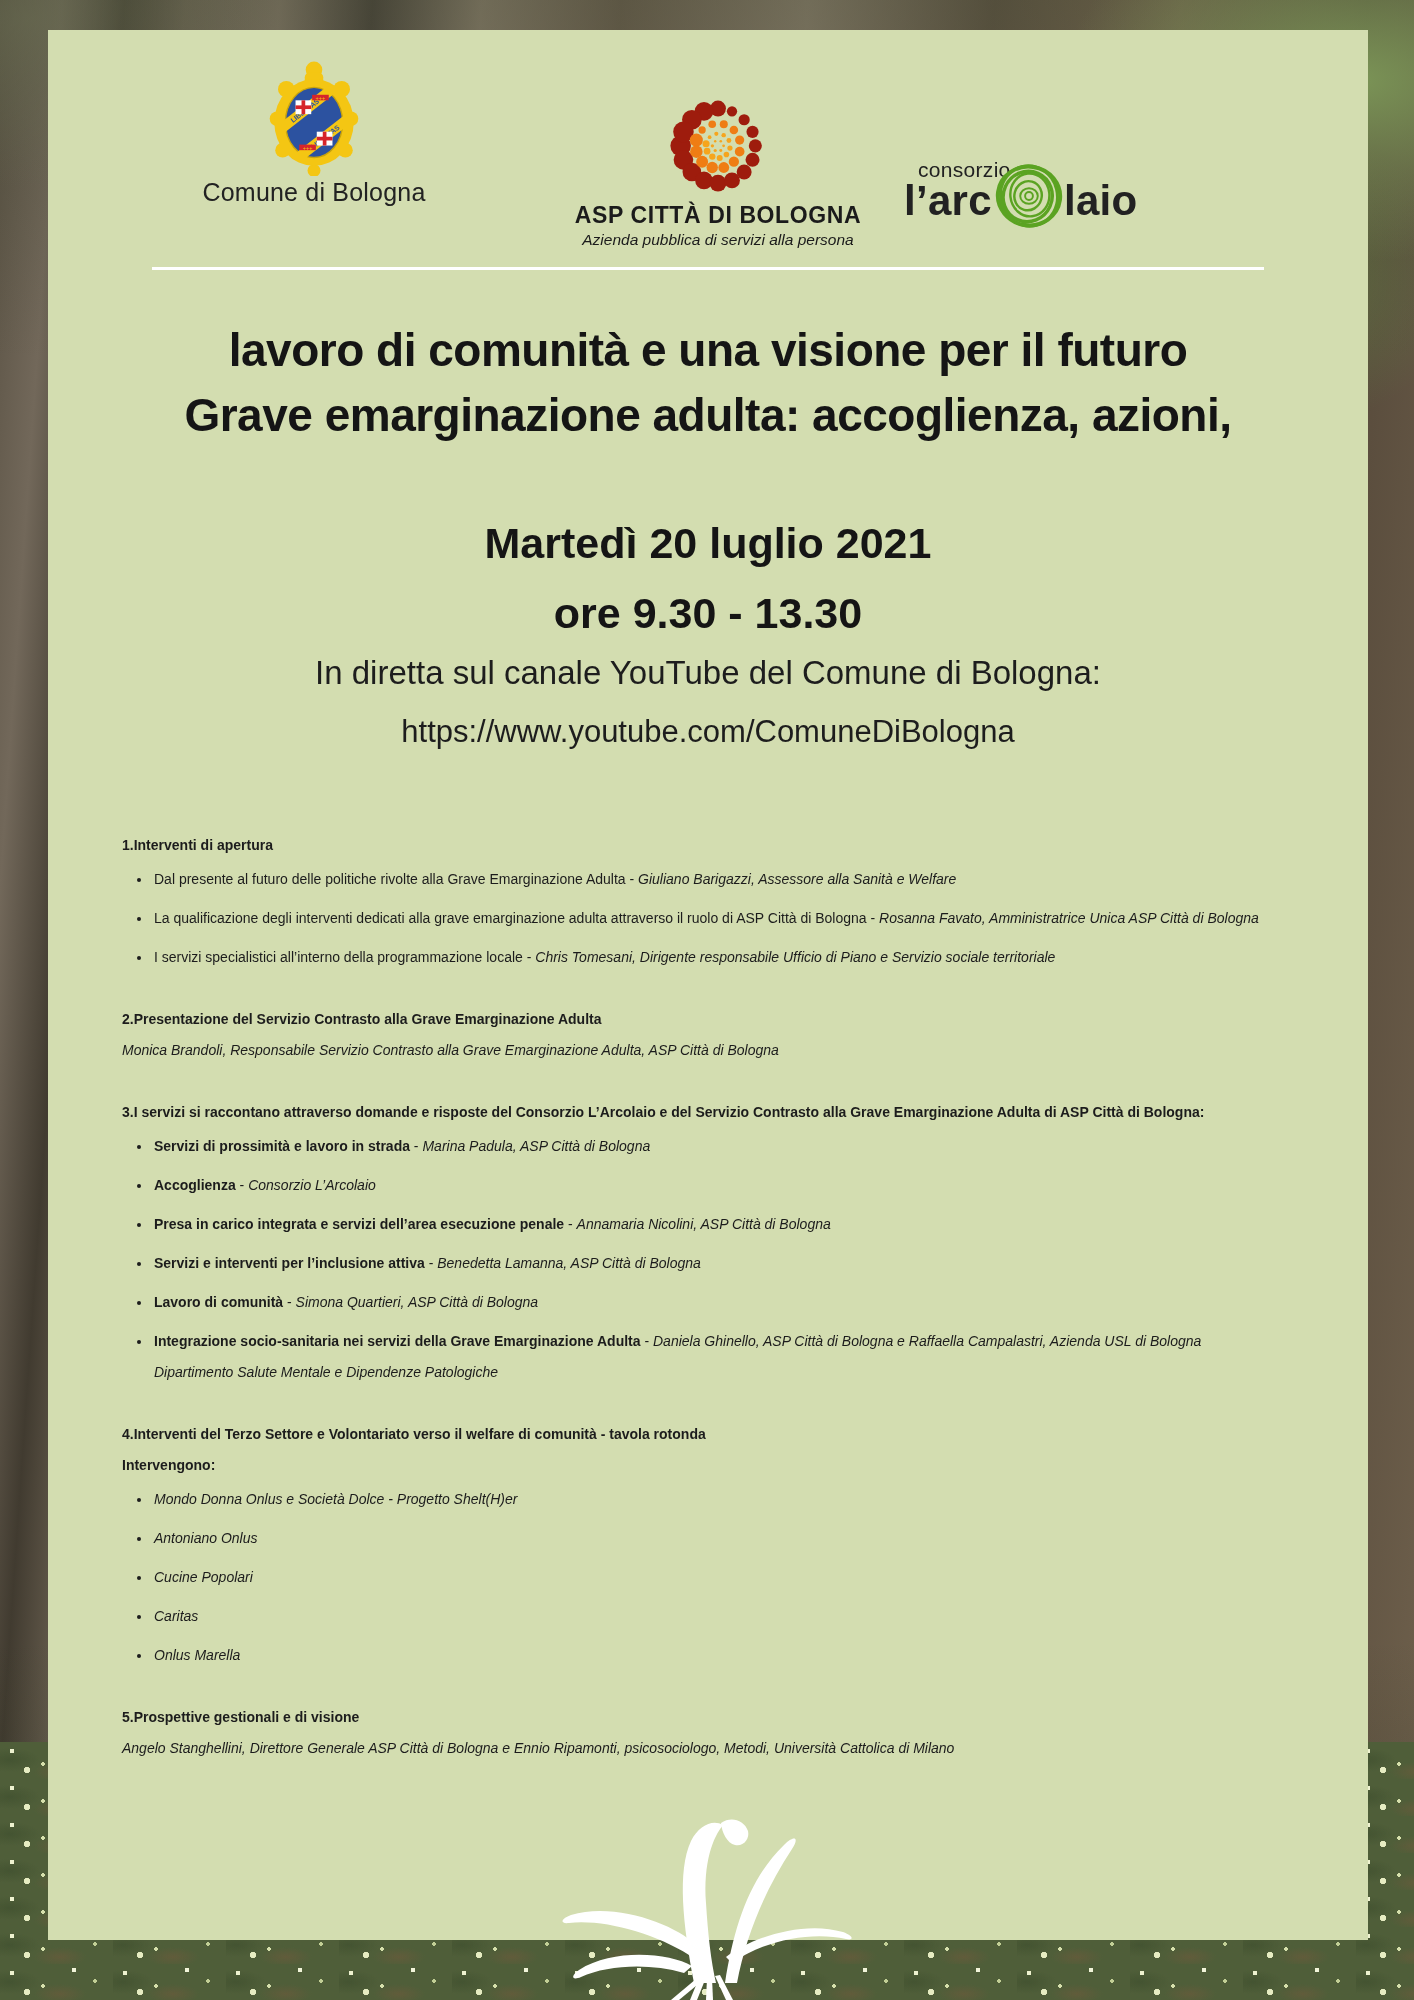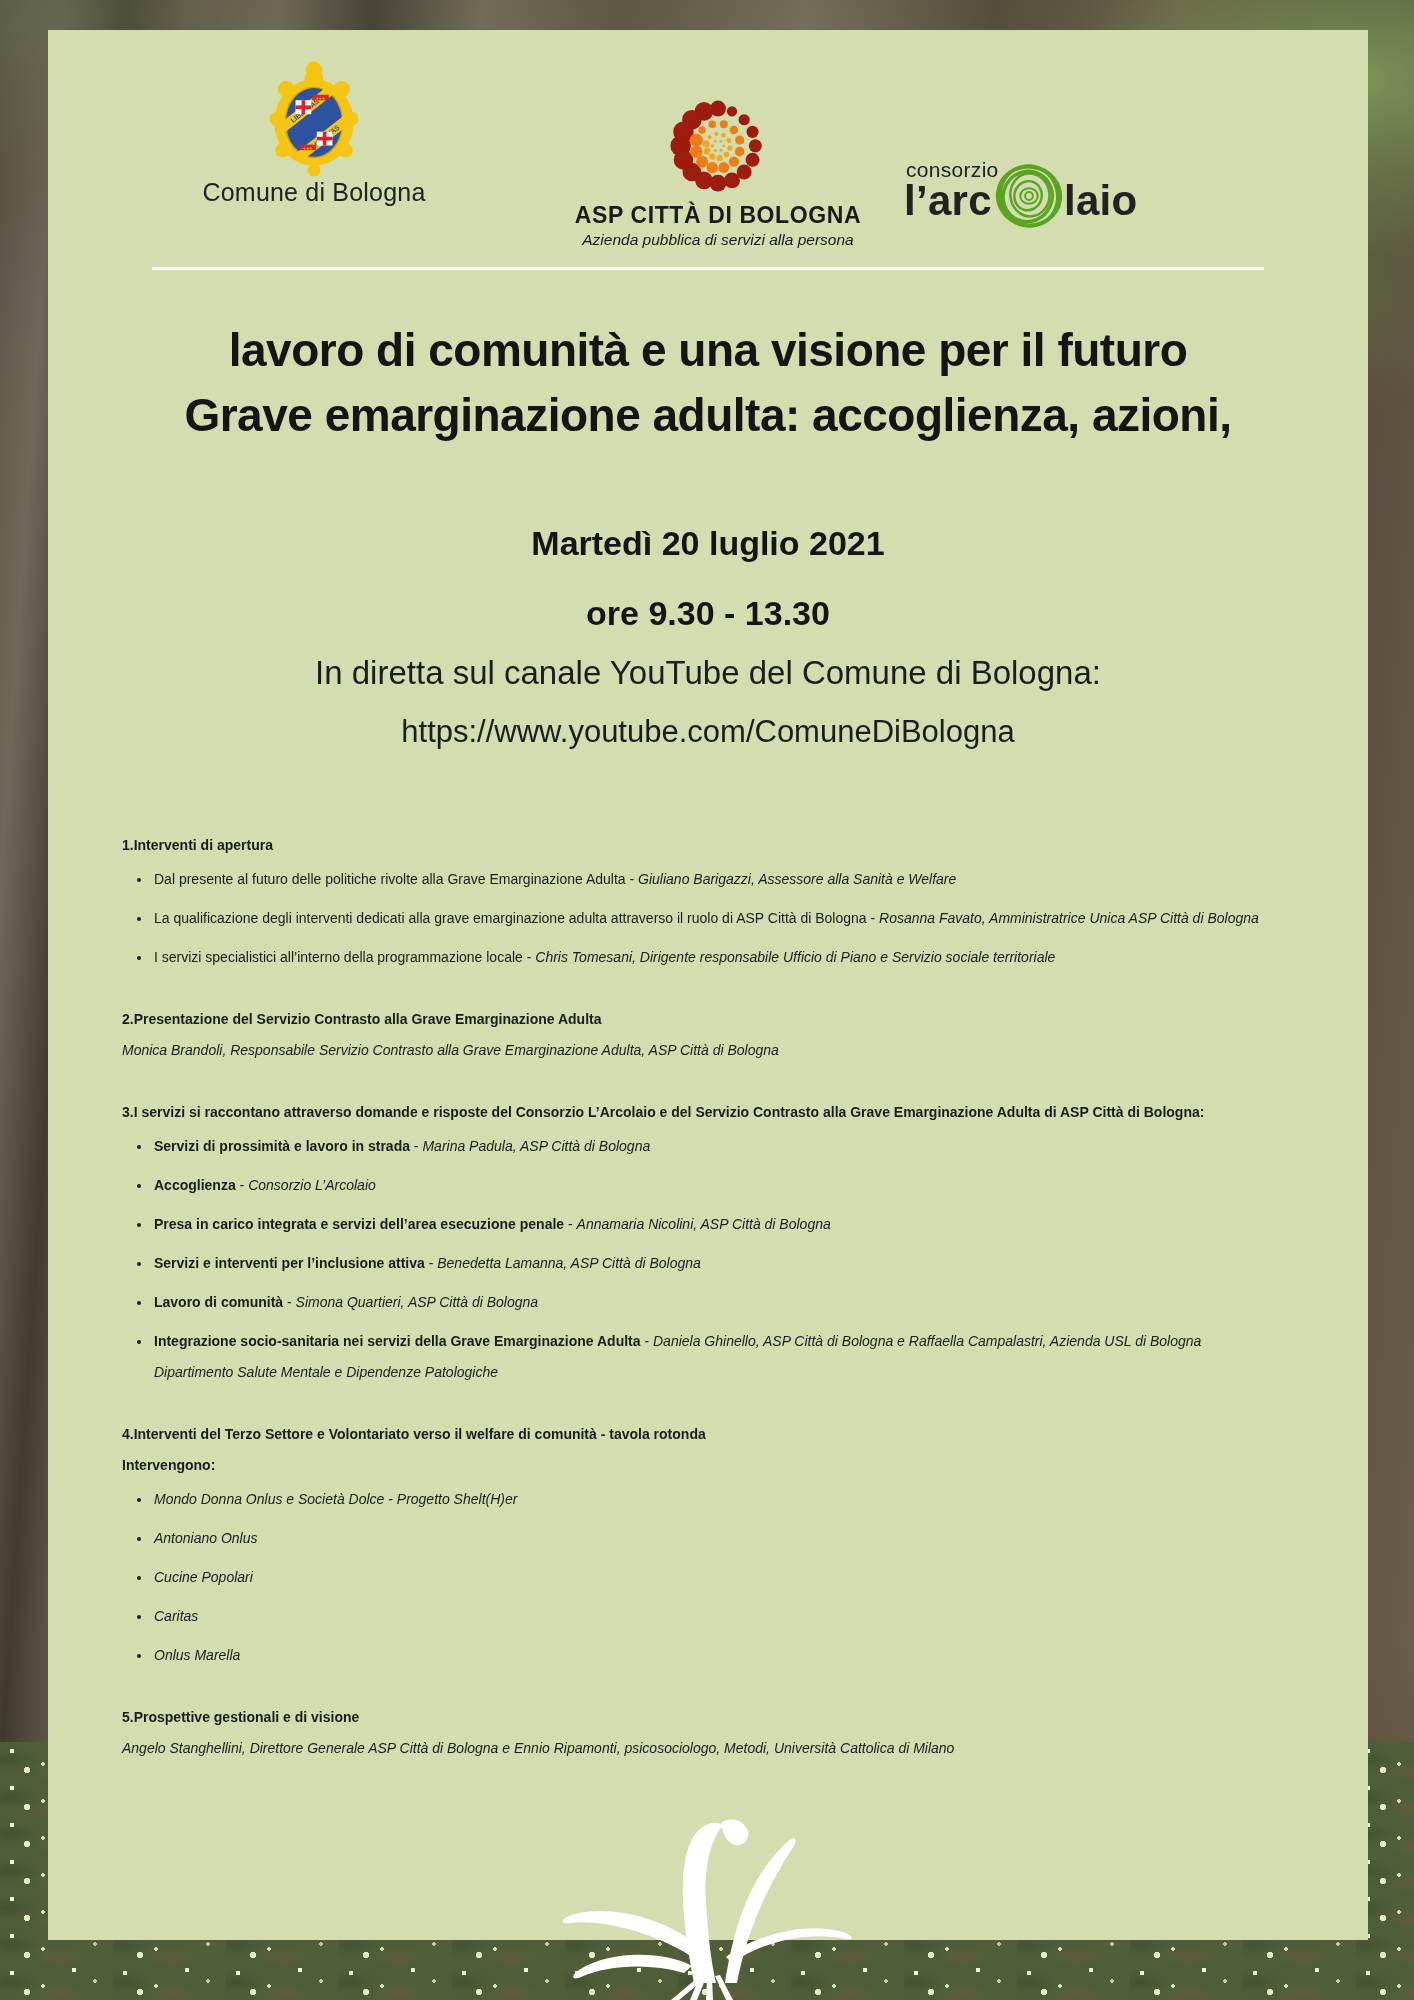--- a/index.html
+++ b/index.html
@@ -38,30 +38,30 @@
   }
   
   .logo-comune{position:absolute;left:148px;top:26px;width:236px;text-align:center;}
   .logo-comune svg{width:116px;height:120px;display:block;margin:0 auto;}
   .comune-caption{font-size:25px;font-weight:400;letter-spacing:.2px;color:#222;margin-top:2px;}
   .logo-asp{position:absolute;left:498px;top:58px;width:344px;text-align:center;}
   .logo-asp svg{width:112px;height:112px;display:block;margin:0 auto;}
   .asp-name{font-size:23px;font-weight:700;letter-spacing:.6px;color:#1b1b1b;margin-top:2px;}
   .asp-tagline{font-size:15.5px;font-style:italic;color:#1b1b1b;margin-top:2px;}
   .logo-arcolaio{position:absolute;left:856px;top:128px;color:#222;}
-  .arc-kicker{font-size:21px;letter-spacing:.3px;margin-left:2px;}
+  .arc-kicker{font-size:21px;letter-spacing:.3px;margin-left:14px;}
   .arc-row{display:flex;align-items:center;margin-top:-5px;}
   .arc-left,.arc-right{font-size:42px;font-weight:600;letter-spacing:.3px;}
   .arc-circle{width:82px;height:82px;margin:-22px -6px -12px -4px;}
   .rule{position:absolute;left:104px;top:237px;width:1112px;height:3px;background:#ffffff;}
   
   .title{position:absolute;top:288px;left:28px;right:28px;text-align:center;
          font-size:46px;line-height:65px;font-weight:700;color:#151515;letter-spacing:-.5px;}
   .date{position:absolute;top:478px;left:28px;right:28px;text-align:center;
-        font-size:34px;line-height:70px;font-weight:700;color:#151515;}
+        font-size:43px;line-height:70px;font-weight:700;color:#151515;}
   .live1{position:absolute;top:624px;left:28px;right:28px;text-align:center;font-size:33px;color:#1d1d1d;}
   .live2{position:absolute;top:684px;left:28px;right:28px;text-align:center;font-size:31px;color:#1d1d1d;}
   
   .program{position:absolute;top:800px;left:74px;right:84px;font-size:14px;line-height:31px;color:#1c1c1c;}
   .program-section{margin-bottom:31px;}
   .ps-heading{font-weight:700;}
   .ps-sub{font-style:italic;}
   .program ul{margin:3px 0 0;padding-left:30px;list-style:disc;}
   .program li{margin-bottom:8px;padding-left:2px;}
   .program li::marker{font-size:14px;}

